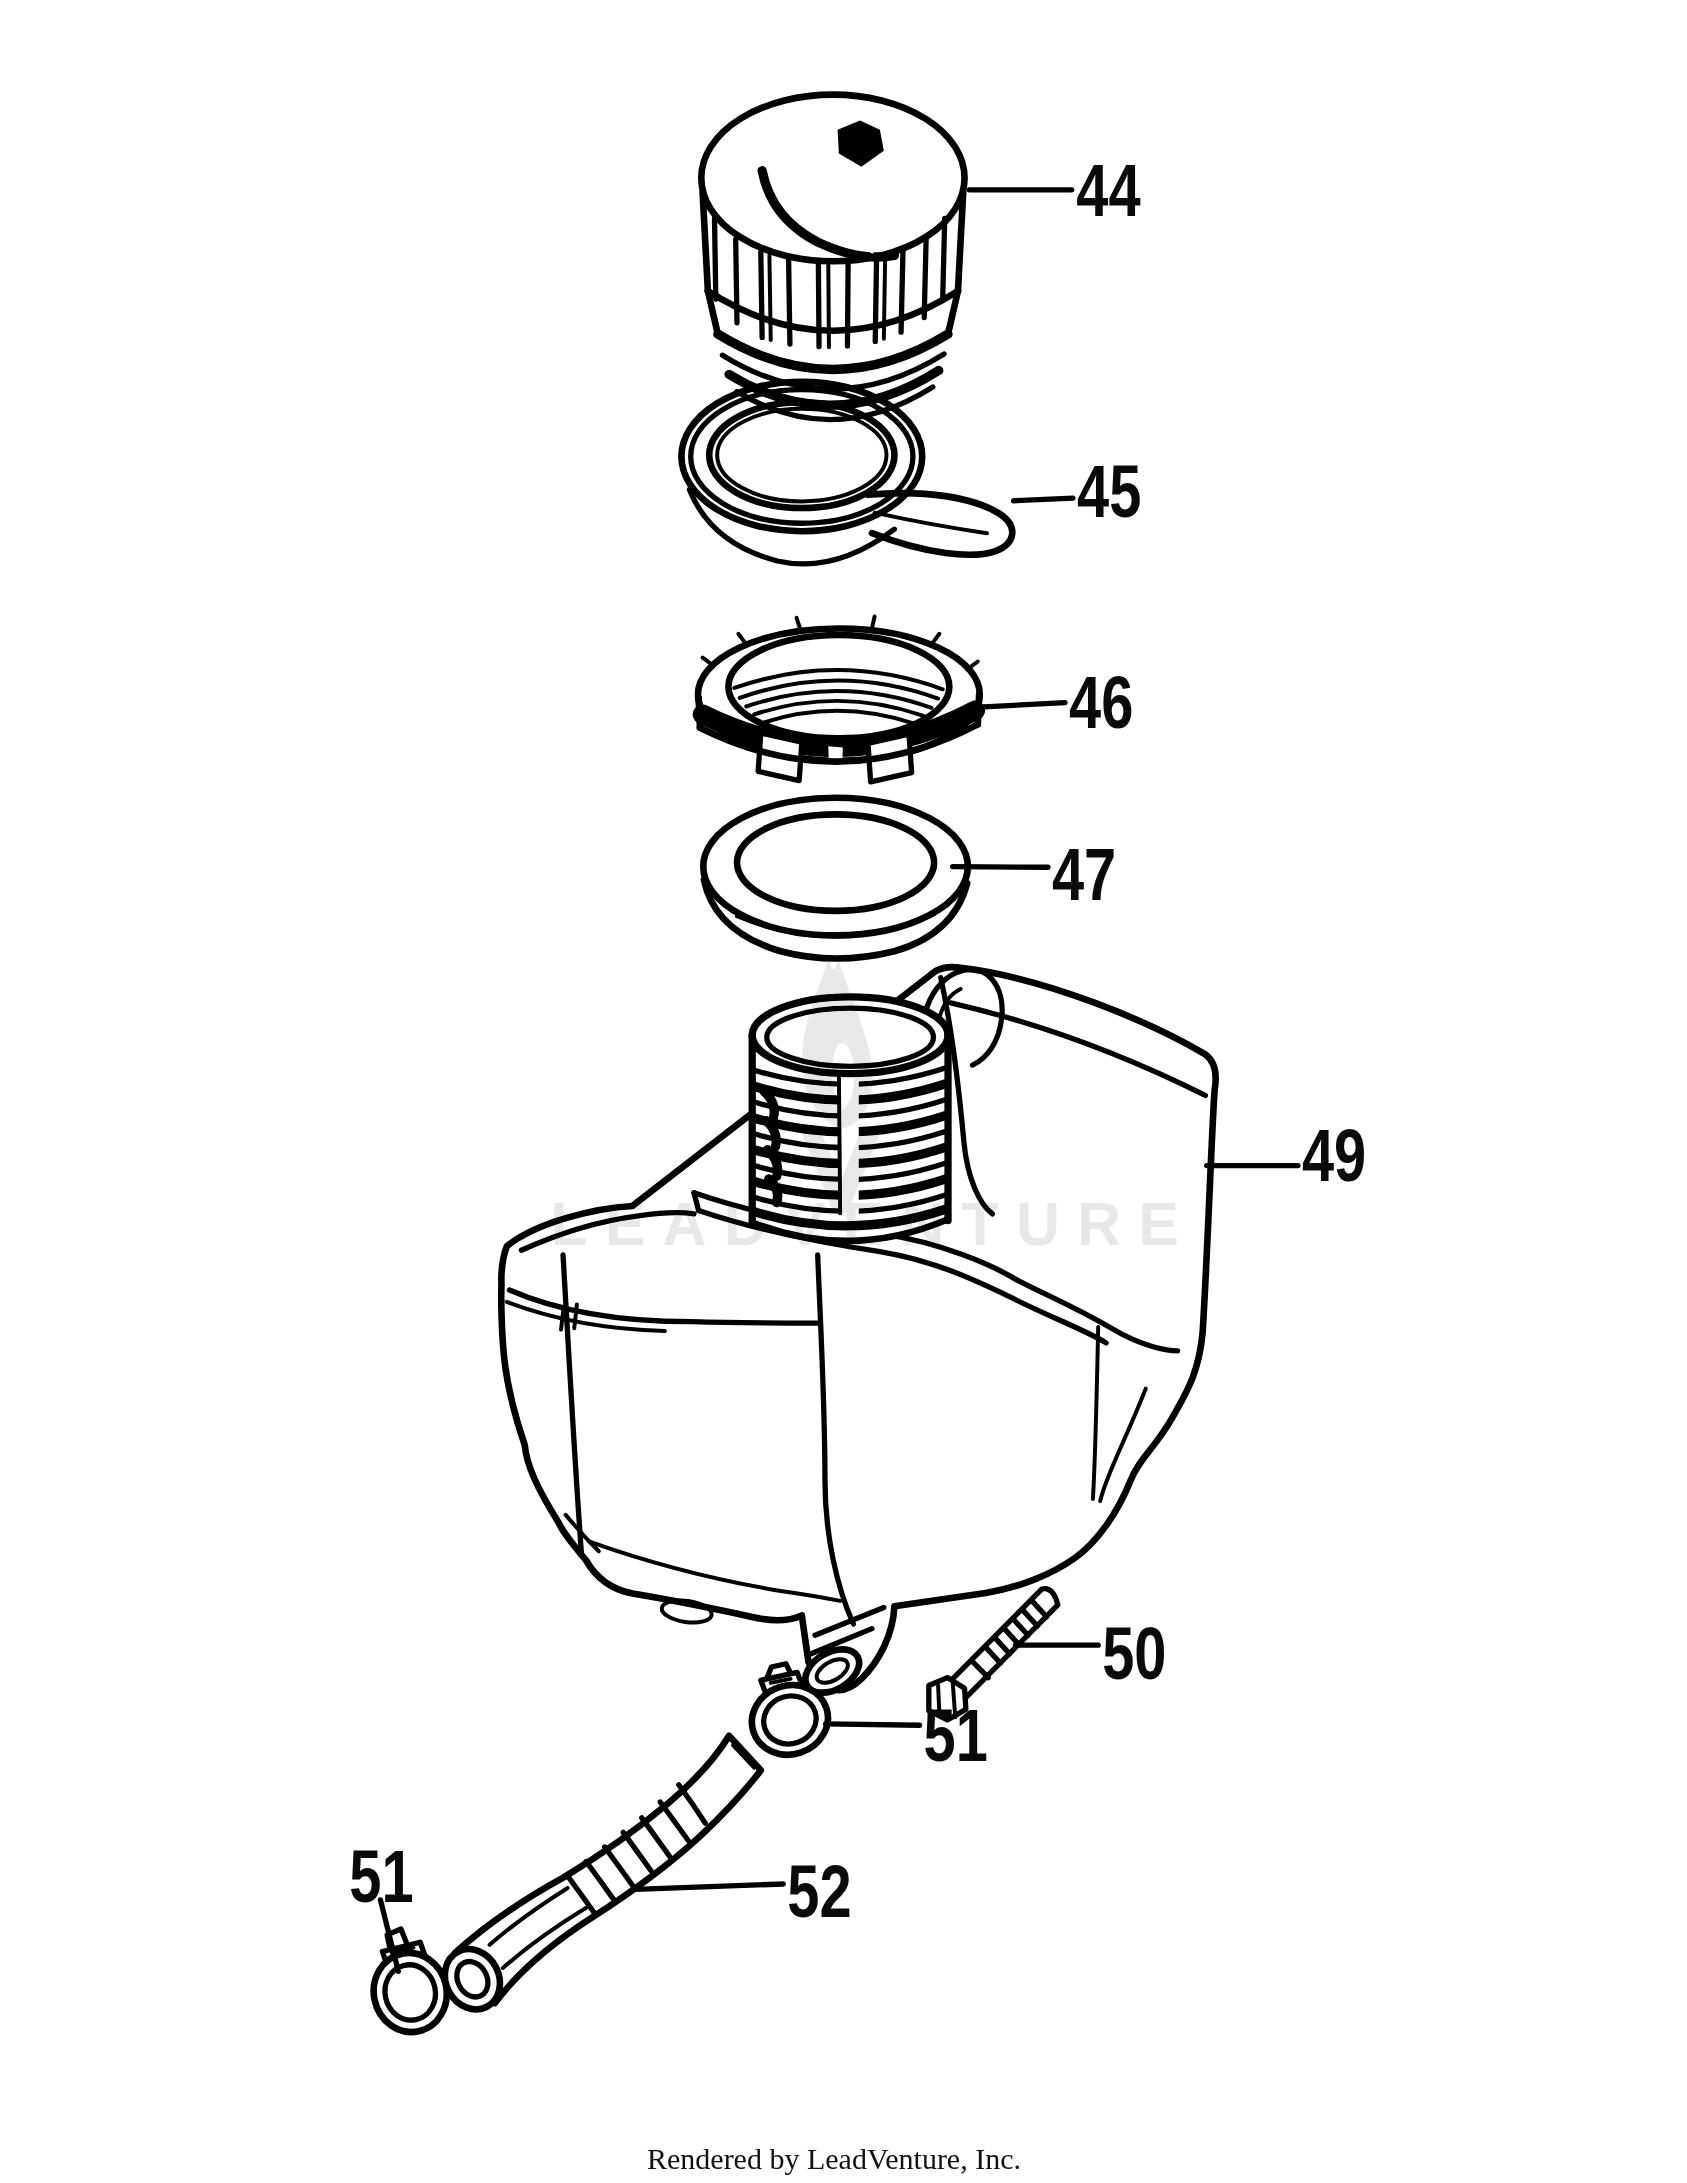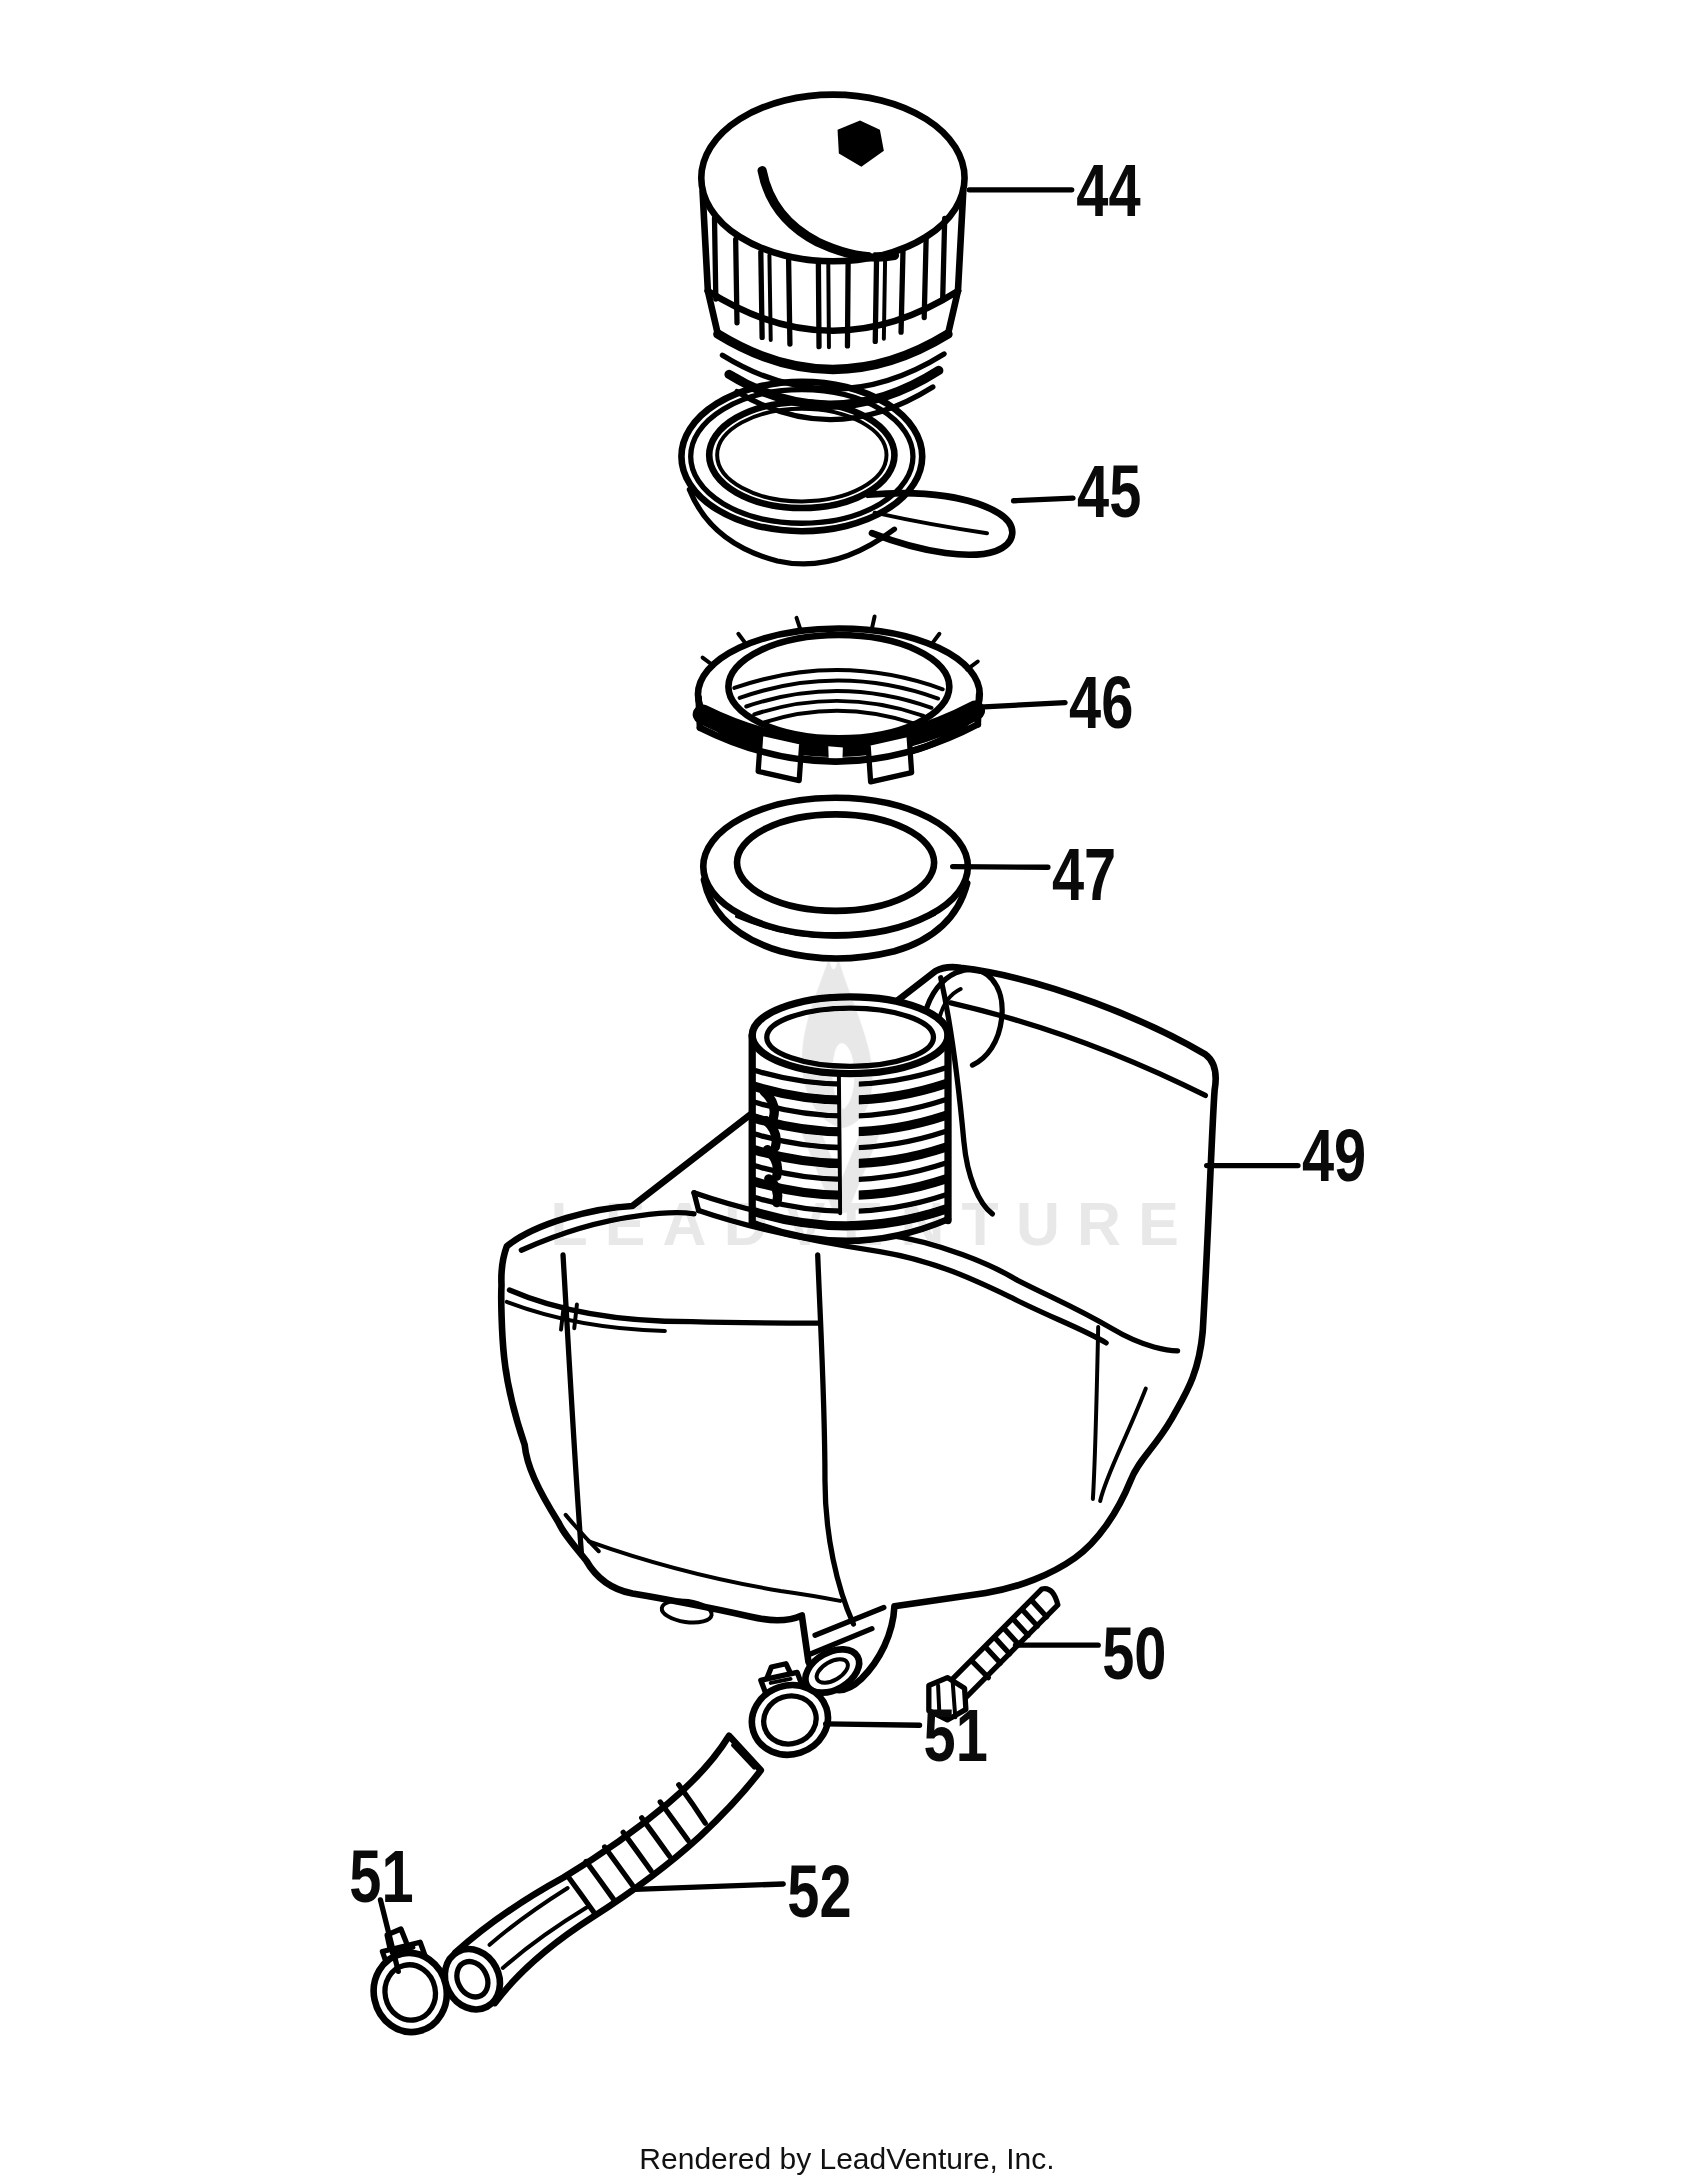--- a/index.html
+++ b/index.html
@@ -13,21 +13,21 @@
   .band{stroke-width:30}
   .fw {fill:var(--background,#fff)}
   .fb {fill:var(--line,#000);stroke:none}
   .leader{fill:none;stroke:var(--line,#000);stroke-width:8;stroke-linecap:round}
   .lbl{font-family:"Liberation Sans",sans-serif;font-weight:700;font-size:112px;fill:var(--label,#0a0a0a)}
   .wm-group{mix-blend-mode:darken}
   .wmt{font-family:"Liberation Sans",sans-serif;font-weight:700;font-size:92px;
        fill:var(--watermark,#e8e8e8);letter-spacing:26px}
   .wmf{fill:var(--watermark,#e8e8e8)}
   .footer{position:absolute;left:0;top:2142px;width:100%;text-align:center;
-          font-size:30px;color:#111;font-family:Liberation Sans, sans-serif;margin-left:13px;}
+          font-size:30px;color:#111;font-family:Liberation Serif, serif;}
 </style>
 </head>
 <body>
 
 <div class="page">
 <svg width="1687" height="2183" viewBox="0 0 2550 3300">
 
   <g>
     <ellipse class="o fw" cx="1259" cy="269" rx="199" ry="126"></ellipse>
 

